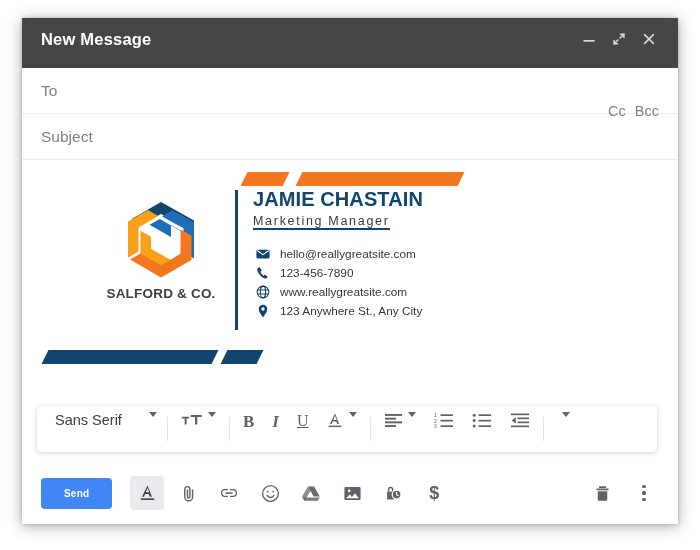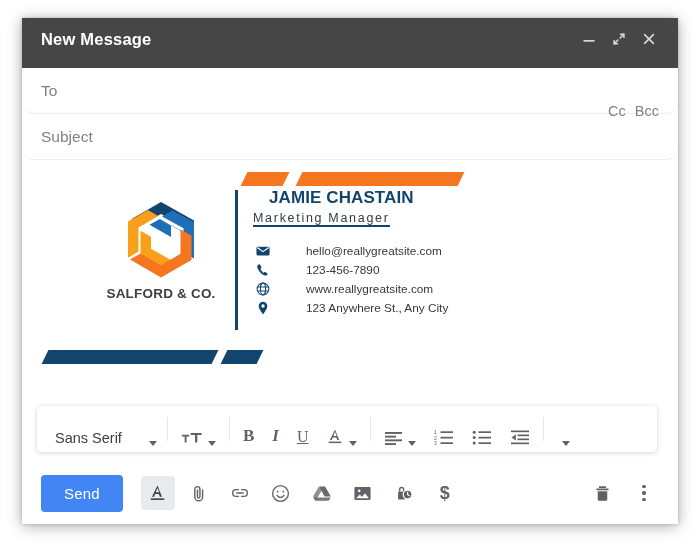--- a/index.html
+++ b/index.html
@@ -48,21 +48,20 @@
   .win-btn svg { display: block; }
 
   
   .field-row {
     height: 46px;
     border-bottom: 1px solid #eceff1;
     display: flex;
     align-items: center;
     padding: 0 19px;
     flex: none;
-    border-radius: 12px;
   }
   .field-label {
     color: #7f8184;
     font-size: 15.5px;
     flex: 1;
   }
   .ccbcc {
     color: #7f8184;
     font-size: 14.5px;
     cursor: pointer;
@@ -120,41 +119,39 @@
   }
 
   
   #sig-details {
     position: absolute;
     left: 231px; top: 28px;
     width: 330px;
   }
   #sig-name {
     color: #12456e;
-    font-size: 17px;
+    font-size: 20px;
     font-weight: bold;
     letter-spacing: 0.1px;
-    margin-left: 16px;
   }
   #sig-role {
     color: #2f3b45;
     font-size: 12.5px;
     letter-spacing: 1.7px;
     margin-top: 3px;
     padding-bottom: 0;
     display: inline-block;
     border-bottom: 2.5px solid #12456e;
   }
   #contact-list { margin-top: 14px; }
   .contact-row {
     display: flex;
     align-items: center;
     height: 19px;
     margin-bottom: 0px;
-    gap: 26px;
   }
   .contact-icon {
     width: 19px;
     display: flex;
     align-items: center;
     justify-content: center;
     flex: none;
   }
   .contact-text {
     color: #33383d;
@@ -171,21 +168,21 @@
     height: 46px;
     background: #ffffff;
     border-radius: 4px;
     box-shadow: 0 1px 5px rgba(0,0,0,0.16), 0 0 1px rgba(0,0,0,0.15);
     display: flex;
     align-items: center;
     padding: 0 6px;
   }
   .tb-item {
     display: flex;
-    align-items: flex-end;
+    align-items: flex-start;
     justify-content: center;
     height: 34px;
     cursor: pointer;
     color: #5f6368;
     border-radius: 3px;
   }
   #font-family-select {
     padding: 0 6px 0 12px;
     font-size: 14.5px;
     color: #3c4043;
@@ -215,22 +212,22 @@
     height: 62px;
     display: flex;
     align-items: center;
     padding: 0 17px 0 19px;
     flex: none;
     background: #ffffff;
   }
   #send-button {
     background: #4285f4;
     color: #ffffff;
-    font-size: 15px;
-    font-weight: normal;
+    font-size: 10px;
+    font-weight: bold;
     border-radius: 4px;
     padding: 10px 23px;
     cursor: pointer;
     letter-spacing: 0.2px;
   }
   .act-icon {
     width: 34px; height: 34px;
     display: flex; align-items: center; justify-content: center;
     color: #5f6368;
     cursor: pointer;

